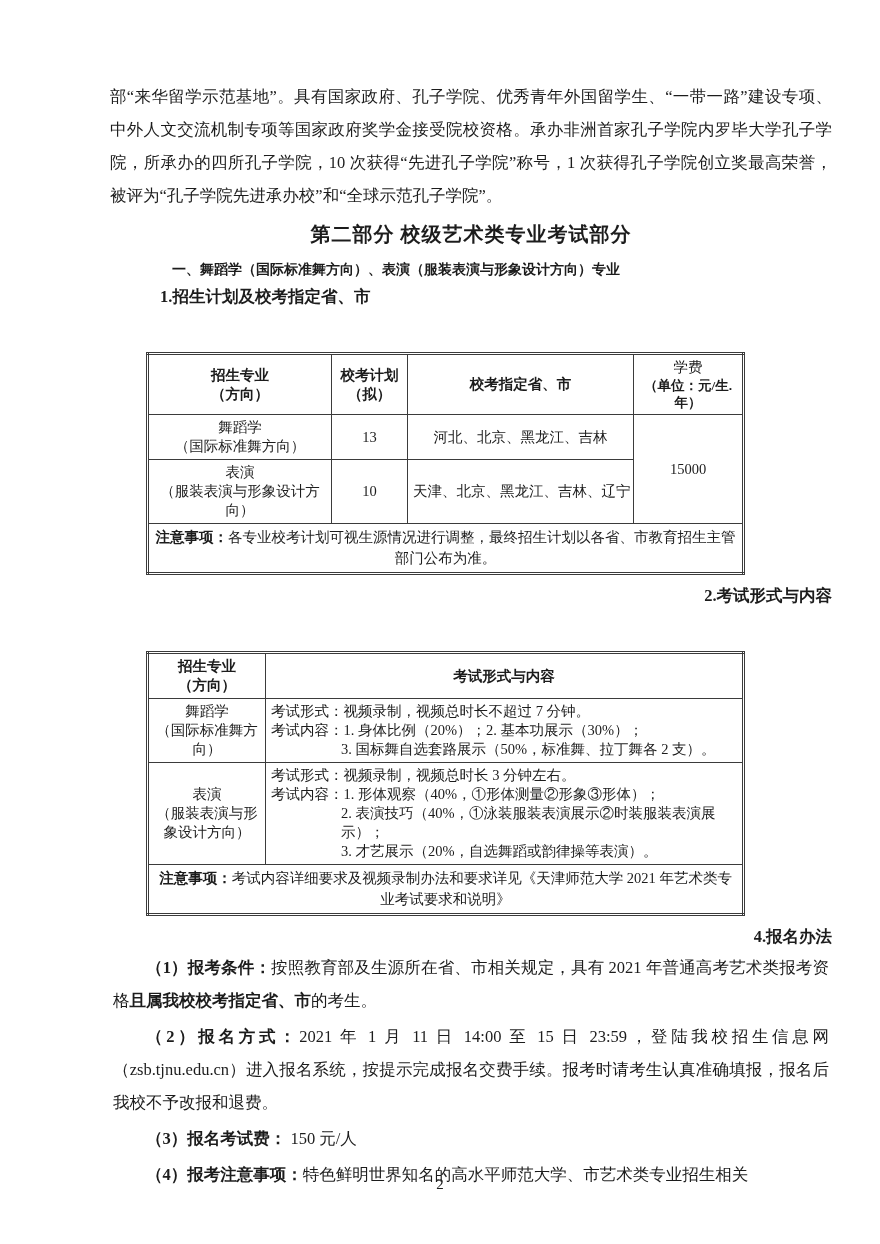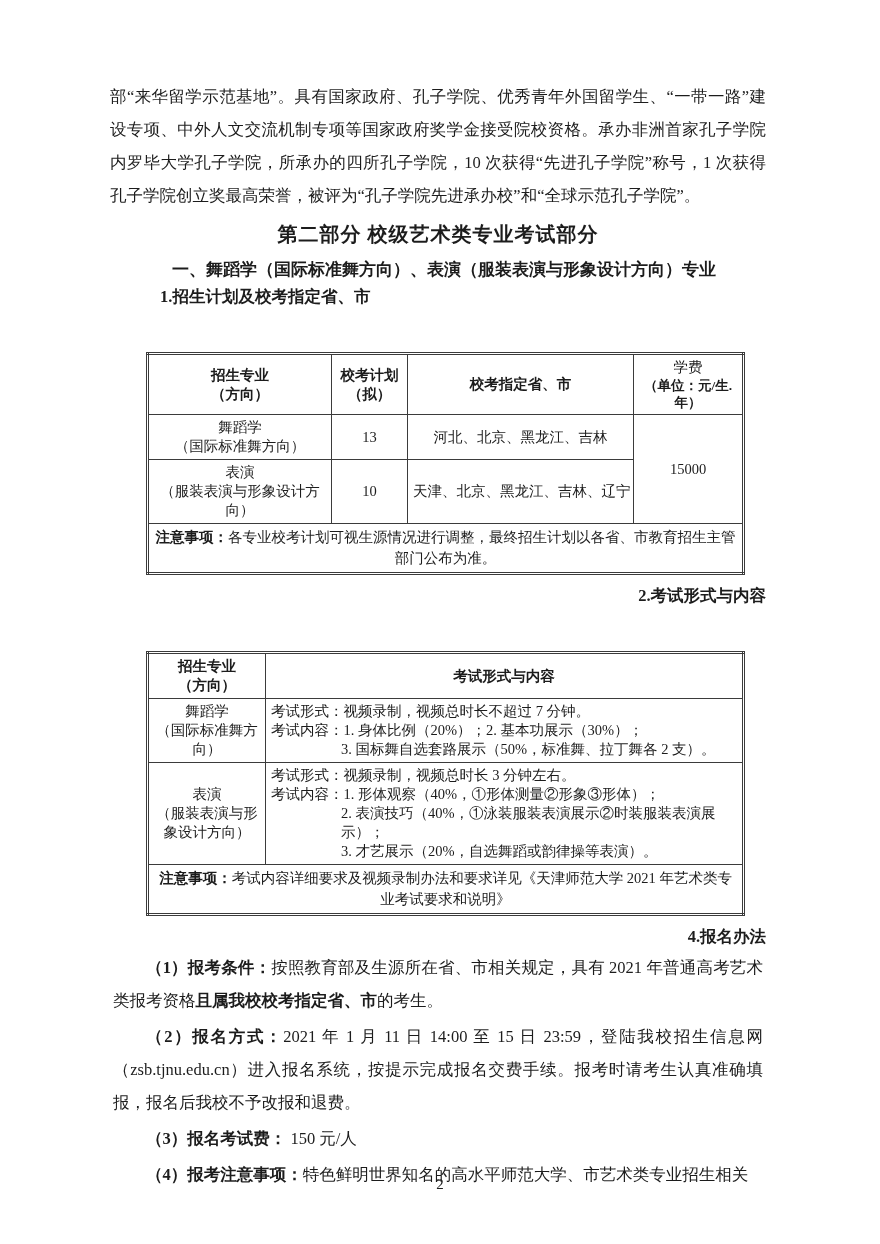--- a/index.html
+++ b/index.html
@@ -7,42 +7,42 @@
     width: 880px; height: 1244px;
     background: #ffffff;
     overflow: hidden;
     font-family: "Liberation Serif", "DejaVu Serif", serif;
     color: #1c1c1c;
   }
   .page {
     position: relative;
     width: 880px; height: 1244px;
     box-sizing: border-box;
-    padding: 80px 114px 0 110px;
+    padding: 80px 48px 0 110px;
   }
   .para {
     font-size: 16.5px;
     line-height: 33px;
     text-align: justify;
     text-justify: inter-ideograph;
     margin: 0;
   }
   .indent2 { text-indent: 2em; }
   .part-title {
     text-align: center;
     font-weight: bold;
     font-size: 20px;
     line-height: 27px;
     margin-top: 9px;
     margin-bottom: 11px;
     letter-spacing: 1px;
   }
   .section-title {
     font-weight: bold;
-    font-size: 17px;
+    font-size: 14px;
     line-height: 22px;
     margin: 0 0 5px 62px;
   }
   .sub-title {
     font-weight: bold;
     font-size: 16.5px;
     line-height: 22px;
     margin: 0 0 3px 50px;
   }
   .sub-title.mt { margin-top: 10px; text-align: right; }

